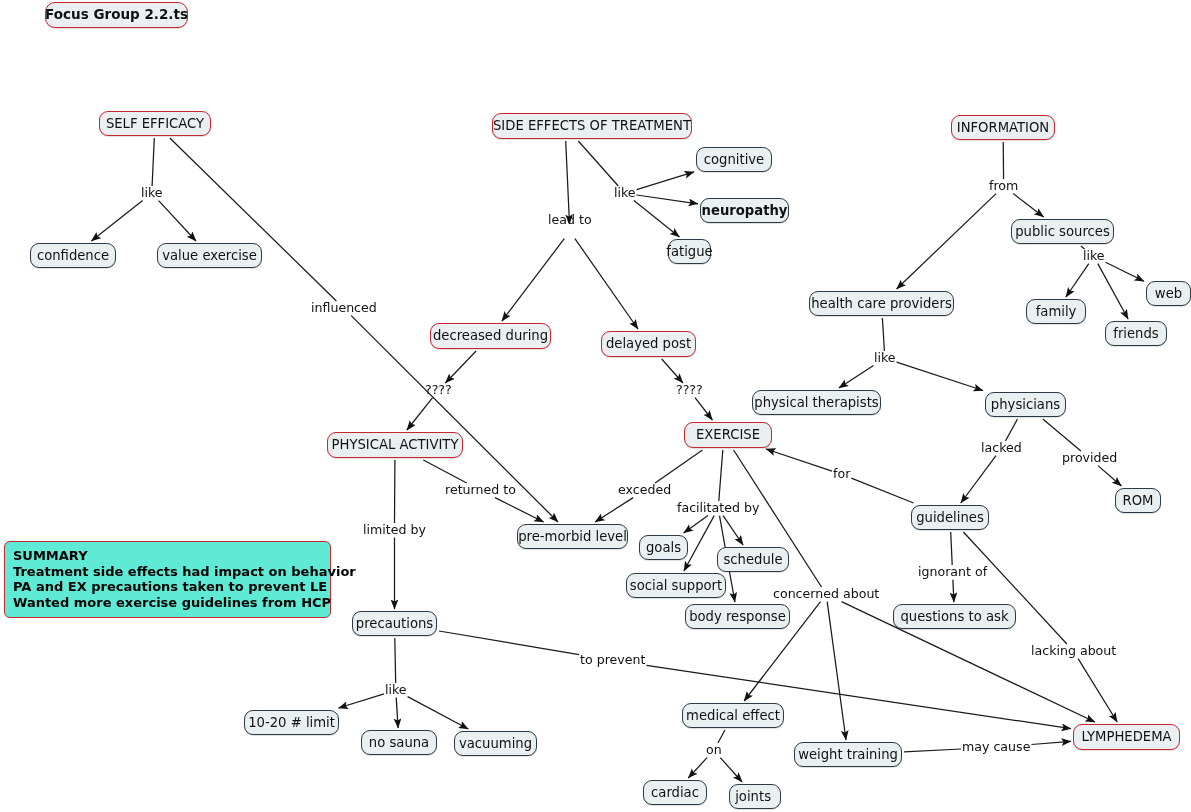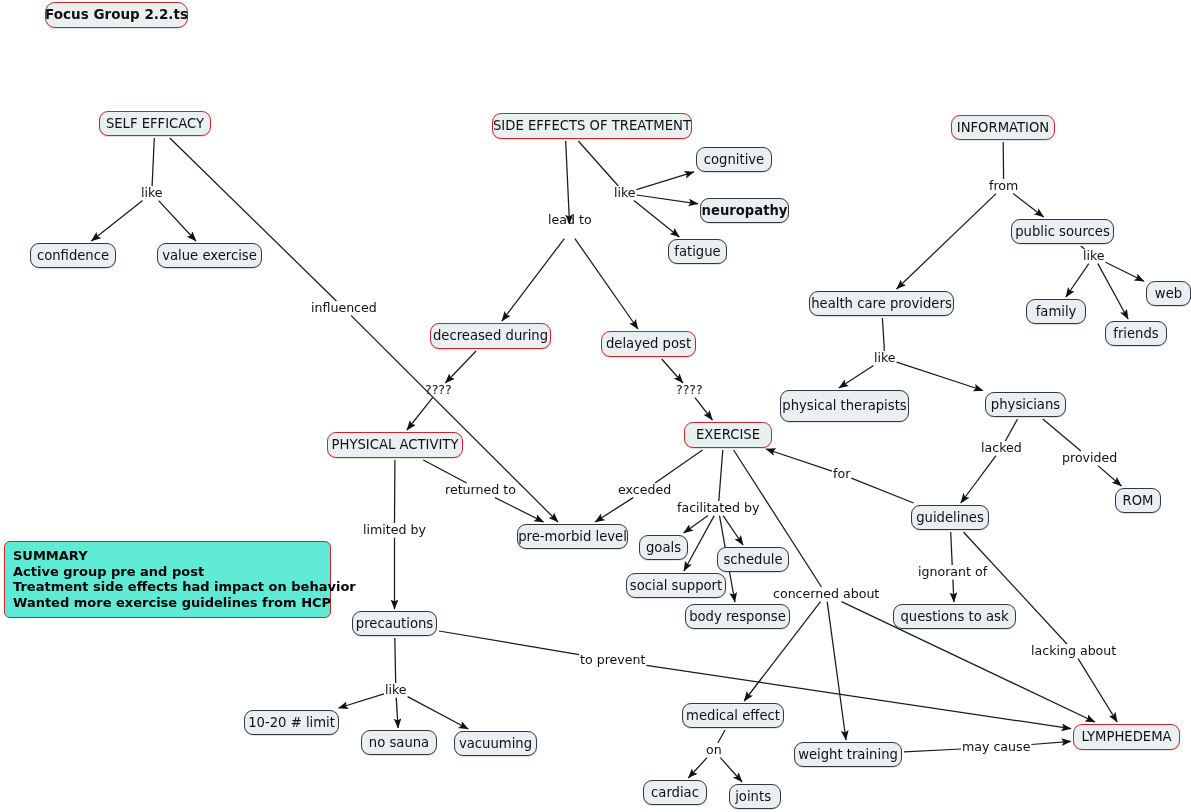--- a/index.html
+++ b/index.html
@@ -125,42 +125,42 @@
         <line x1="1098.0" y1="465.6" x2="1121.4" y2="486.0" stroke="#1a1a1a" stroke-width="1.25" marker-end="url(#ah)"></line>
         <line x1="950.7" y1="532.0" x2="952.2" y2="565.0" stroke="#1a1a1a" stroke-width="1.25"></line>
         <line x1="952.9" y1="579.6" x2="953.9" y2="602.0" stroke="#1a1a1a" stroke-width="1.25" marker-end="url(#ah)"></line>
         <line x1="963.4" y1="532.0" x2="1066.9" y2="644.0" stroke="#1a1a1a" stroke-width="1.25"></line>
         <line x1="1078.1" y1="658.6" x2="1117.2" y2="722.0" stroke="#1a1a1a" stroke-width="1.25" marker-end="url(#ah)"></line>
       </g>
   </svg>
 
   <div class="node title" style="left: 45px; top: 2px; width: 143px; height: 26px;">Focus Group 2.2.ts</div>
 
-  <div class="summary" style="left: 4px; top: 541px; width: 327px;"><div>SUMMARY</div><div>Active group pre and post</div><div>Treatment side effects had impact on behavior</div><div>Wanted more exercise guidelines from HCP</div></div>
+  <div class="summary" style="left: 4px; top: 541px; width: 327px;"><div>SUMMARY</div><div>Treatment side effects had impact on behavior</div><div>PA and EX precautions taken to prevent LE</div><div>Wanted more exercise guidelines from HCP</div></div>
 
   <div id="node-layer">
       <div class="node red" style="left: 99px; top: 111px; width: 112px; height: 25px;">
         <span>SELF EFFICACY</span>
       </div>
       <div class="node" style="left: 30px; top: 243px; width: 86px; height: 25px;">
         <span>confidence</span>
       </div>
       <div class="node" style="left: 157px; top: 243px; width: 105px; height: 25px;">
         <span>value exercise</span>
       </div>
       <div class="node red" style="left: 465px; top: 113px; width: 200px; height: 26px; margin-left: 27px;">
         <span>SIDE EFFECTS OF TREATMENT</span>
       </div>
       <div class="node" style="left: 696px; top: 147px; width: 76px; height: 25px;">
         <span>cognitive</span>
       </div>
       <div class="node" style="left: 700px; top: 198px; width: 89px; height: 25px; font-weight: bold;">
         <span>neuropathy</span>
       </div>
-      <div class="node" style="left: 668px; top: 239px; width: 59px; height: 25px; text-align: center;">
+      <div class="node" style="left: 668px; top: 239px; width: 43px; height: 25px; text-align: center;">
         <span>fatigue</span>
       </div>
       <div class="node red" style="left: 430px; top: 323px; width: 121px; height: 26px;">
         <span>decreased during</span>
       </div>
       <div class="node red" style="left: 601px; top: 331px; width: 95px; height: 26px;">
         <span>delayed post</span>
       </div>
       <div class="node red" style="left: 327px; top: 432px; width: 136px; height: 26px;">
         <span>PHYSICAL ACTIVITY</span>
@@ -218,21 +218,21 @@
       </div>
       <div class="node" style="left: 1105px; top: 321px; width: 62px; height: 25px;">
         <span>friends</span>
       </div>
       <div class="node" style="left: 1146px; top: 281px; width: 45px; height: 25px;">
         <span>web</span>
       </div>
       <div class="node" style="left: 809px; top: 291px; width: 145px; height: 25px;">
         <span>health care providers</span>
       </div>
-      <div class="node" style="left: 752px; top: 390px; width: 129px; height: 32px; margin-left: 28px;">
+      <div class="node" style="left: 752px; top: 390px; width: 129px; height: 25px;">
         <span>physical therapists</span>
       </div>
       <div class="node" style="left: 985px; top: 392px; width: 81px; height: 25px;">
         <span>physicians</span>
       </div>
       <div class="node" style="left: 911px; top: 505px; width: 78px; height: 25px;">
         <span>guidelines</span>
       </div>
       <div class="node" style="left: 1115px; top: 488px; width: 46px; height: 25px;">
         <span>ROM</span>

